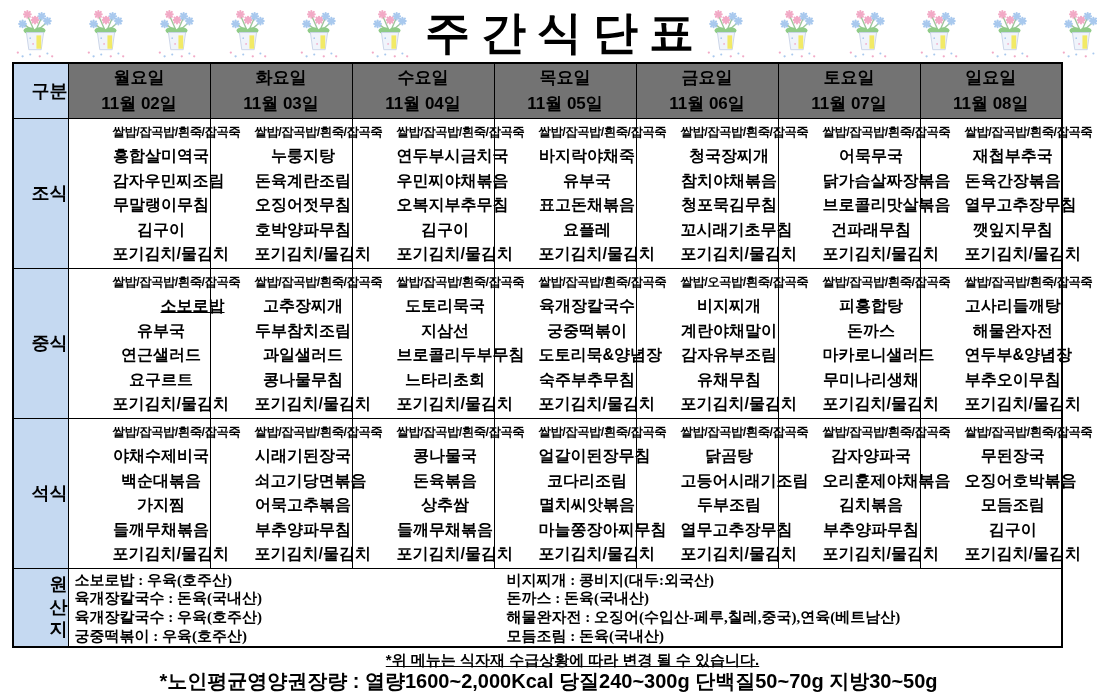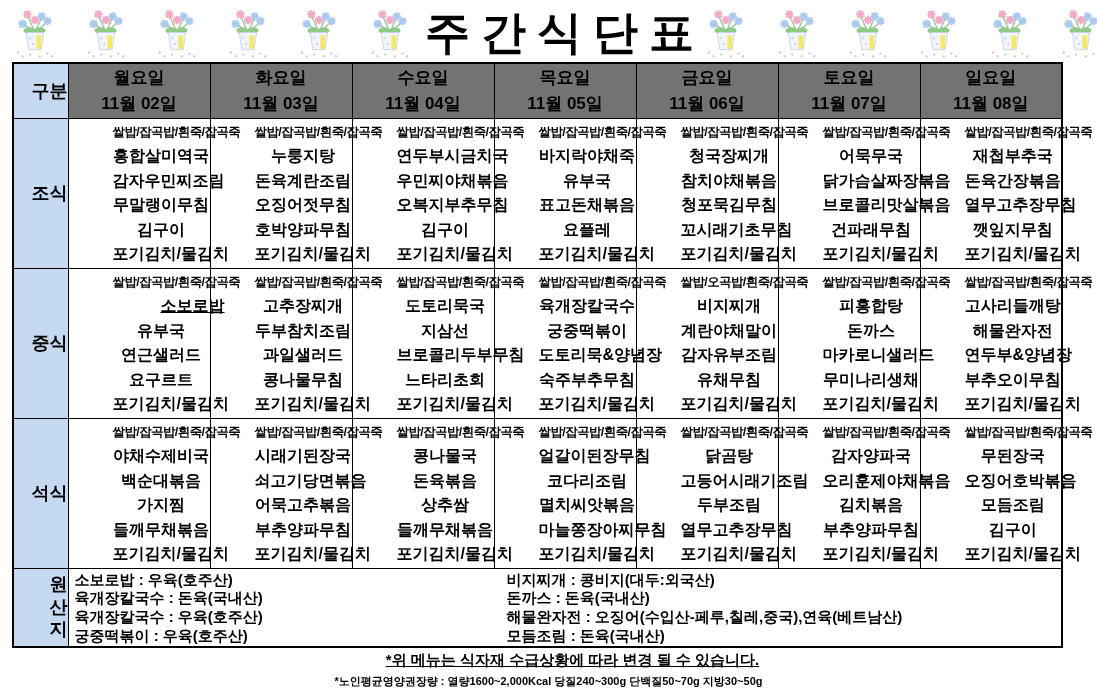--- a/index.html
+++ b/index.html
@@ -23,26 +23,26 @@
   th.day-header{background:#737373;font-size:17px;font-weight:bold;}
   .day-name,.day-date{line-height:26px;text-align:center;}
   tr.meal-row{height:150px;}
   td.menu-cell{text-align:center;padding-left:44px;}
   .menu-item{font-size:16px;line-height:24.5px;white-space:nowrap;}
   .menu-item.rice-line{font-size:12.5px;letter-spacing:-0.6px;}
   .menu-item.underlined{text-decoration:underline;margin-left:48px;}
   tr.origin-row{height:78px;}
   .origin-label-text{display:inline-block;white-space:pre-line;font-size:18px;line-height:1.25;}
   td.origin-cell{vertical-align:top;}
-  .origin-cols{display:flex;padding:2px 0 0 6px;}
+  .origin-cols{display:flex;padding:2px 0 0 6px;font-family:Liberation Serif, serif;}
   .origin-col{font-size:15px;line-height:18.8px;white-space:nowrap;}
   .origin-col.left{width:432px;}
   .footer{text-align:center;margin-top:3px;}
   .footer-note-1{font-size:15px;text-decoration:underline;line-height:18px;padding-left:48px;}
-  .footer-note-2{font-size:11px;line-height:24px;}
+  .footer-note-2{font-size:20px;line-height:24px;}
 </style>
 </head>
 <body>
 
 <div class="banner">
   <div class="pots" id="pots-left">
       <span class="pot">
         <svg width="42" height="55" viewBox="0 0 44 56" xmlns="http://www.w3.org/2000/svg">
     <g stroke="#9cc49a" stroke-width="1.4" fill="none">
       <path d="M22 28 L14 10"></path>

